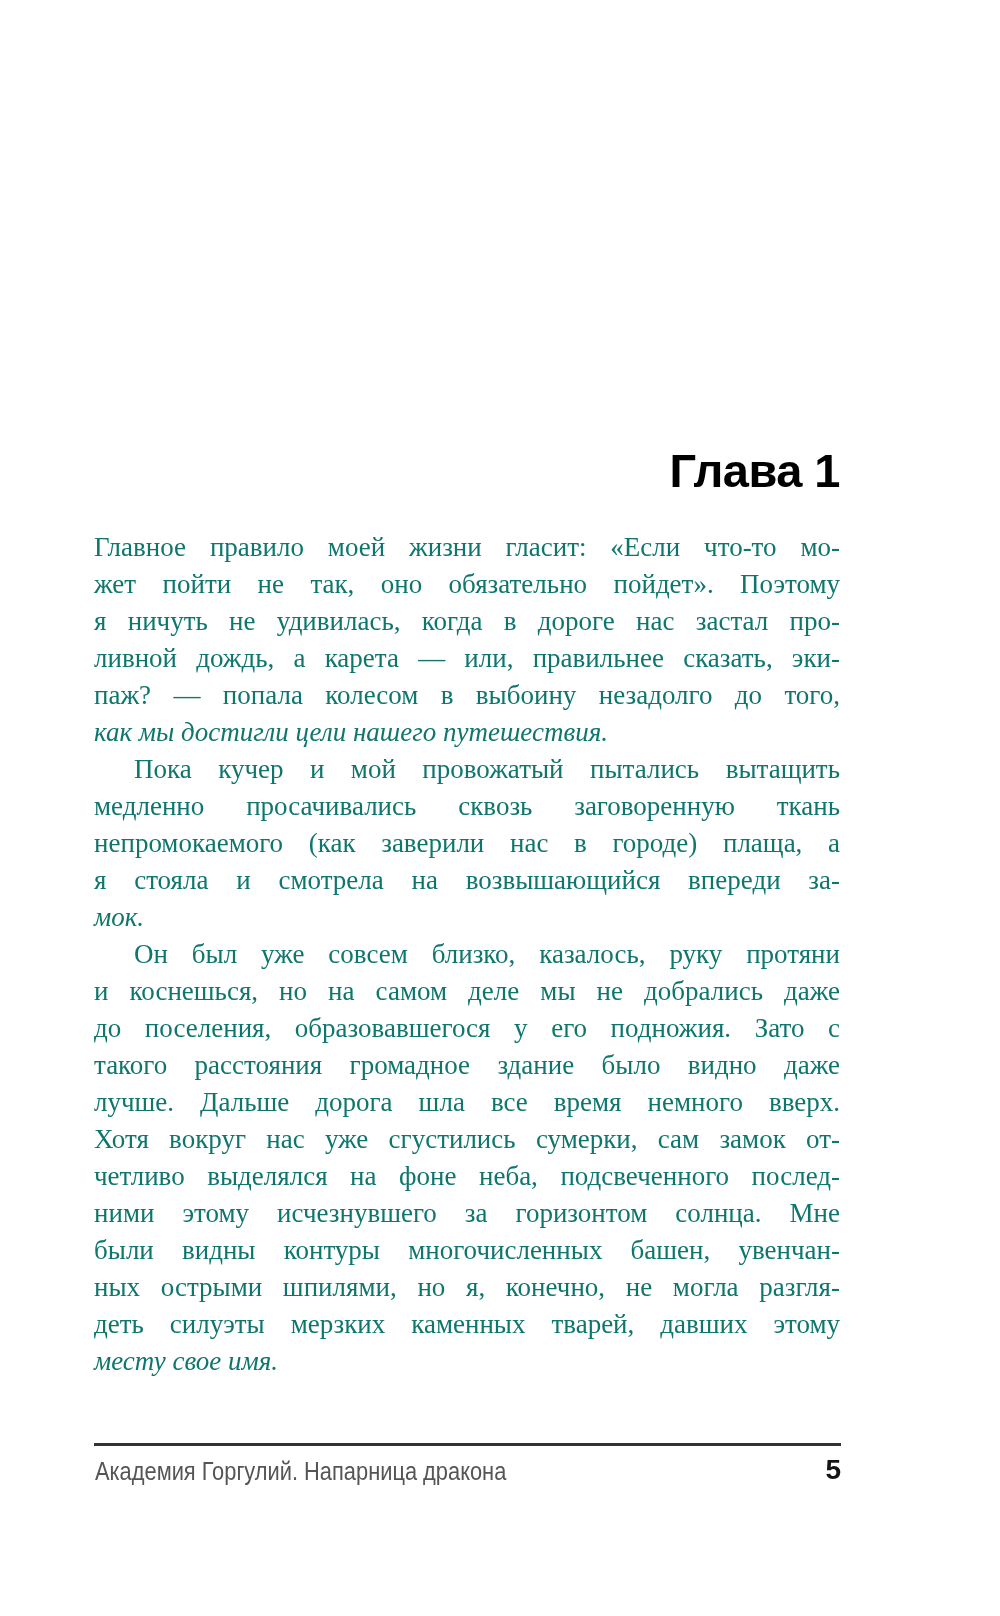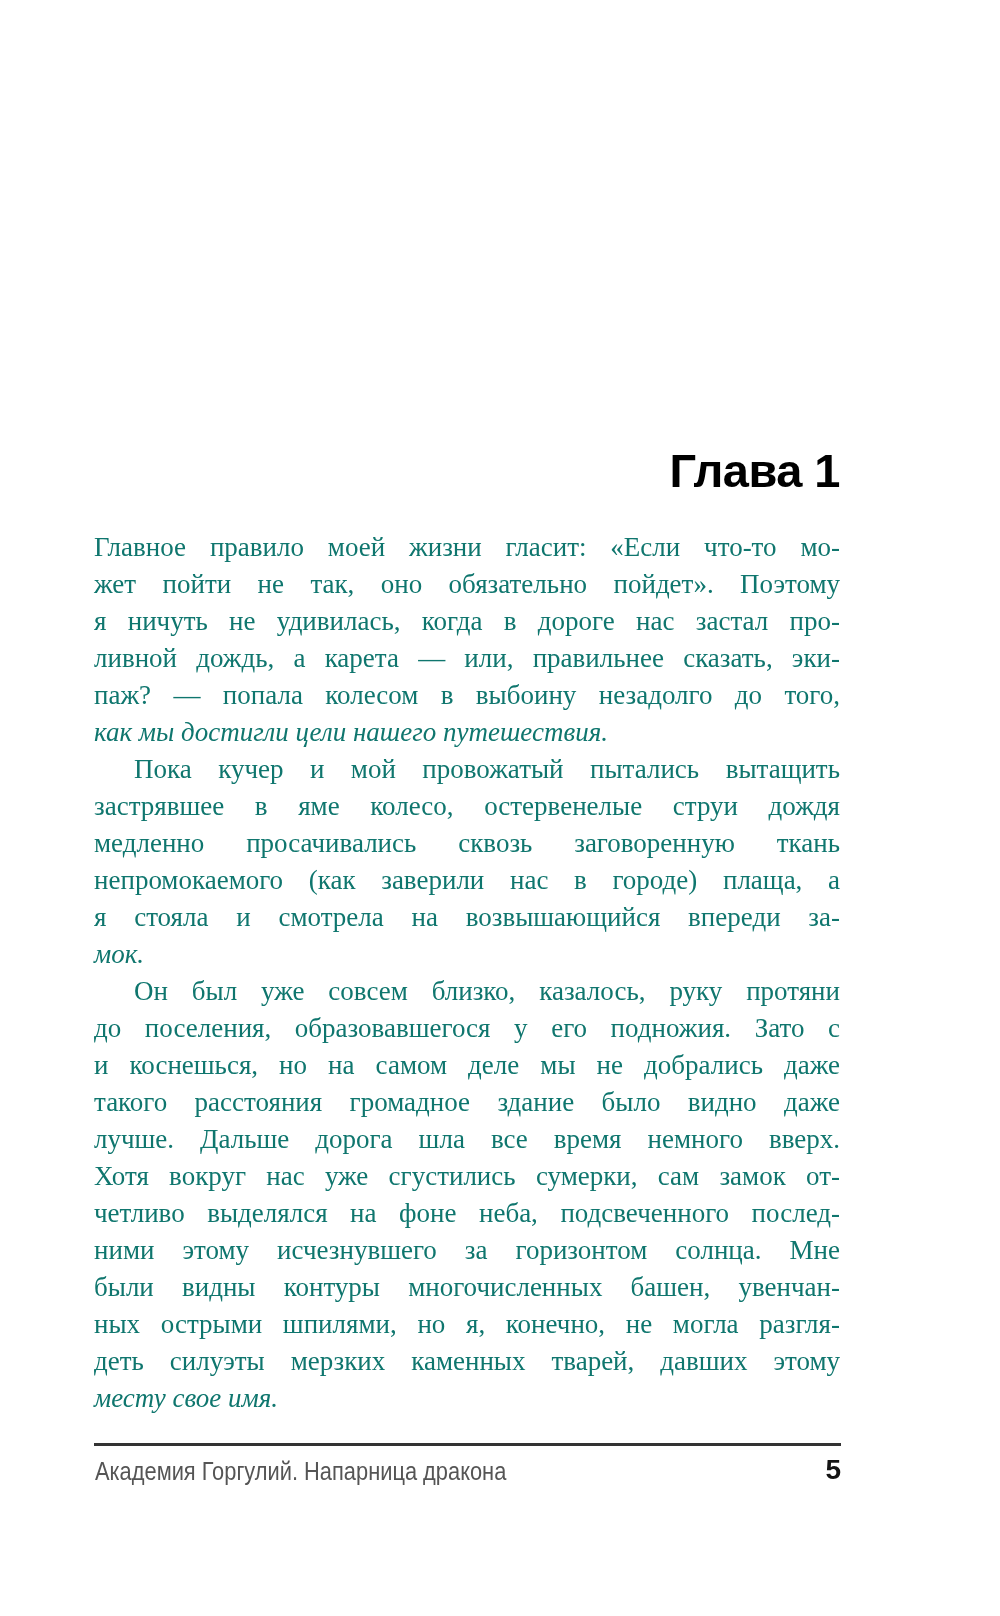--- a/index.html
+++ b/index.html
@@ -93,31 +93,30 @@
       <div class="line">Главное правило моей жизни гласит: «Если что-то мо-</div>
       <div class="line">жет пойти не так, оно обязательно пойдет». Поэтому</div>
       <div class="line">я ничуть не удивилась, когда в дороге нас застал про-</div>
       <div class="line">ливной дождь, а карета — или, правильнее сказать, эки-</div>
       <div class="line">паж? — попала колесом в выбоину незадолго до того,</div>
       <div class="line end">как мы достигли цели нашего путешествия.</div>
     </div>
 
     <div class="para">
       <div class="line indent">Пока кучер и мой провожатый пытались вытащить</div>
-      <div class="line">застрявшее в яме колесо, остервенелые струи дождя</div>
       <div class="line">медленно просачивались сквозь заговоренную ткань</div>
       <div class="line">непромокаемого (как заверили нас в городе) плаща, а</div>
       <div class="line">я стояла и смотрела на возвышающийся впереди за-</div>
       <div class="line end">мок.</div>
     </div>
 
     <div class="para">
       <div class="line indent">Он был уже совсем близко, казалось, руку протяни</div>
+      <div class="line">и коснешься, но на самом деле мы не добрались даже</div>
       <div class="line">до поселения, образовавшегося у его подножия. Зато с</div>
-      <div class="line">и коснешься, но на самом деле мы не добрались даже</div>
       <div class="line">такого расстояния громадное здание было видно даже</div>
       <div class="line">лучше. Дальше дорога шла все время немного вверх.</div>
       <div class="line">Хотя вокруг нас уже сгустились сумерки, сам замок от-</div>
       <div class="line">четливо выделялся на фоне неба, подсвеченного послед-</div>
       <div class="line">ними этому исчезнувшего за горизонтом солнца. Мне</div>
       <div class="line">были видны контуры многочисленных башен, увенчан-</div>
       <div class="line">ных острыми шпилями, но я, конечно, не могла разгля-</div>
       <div class="line">деть силуэты мерзких каменных тварей, давших этому</div>
       <div class="line end">месту свое имя.</div>
     </div>

